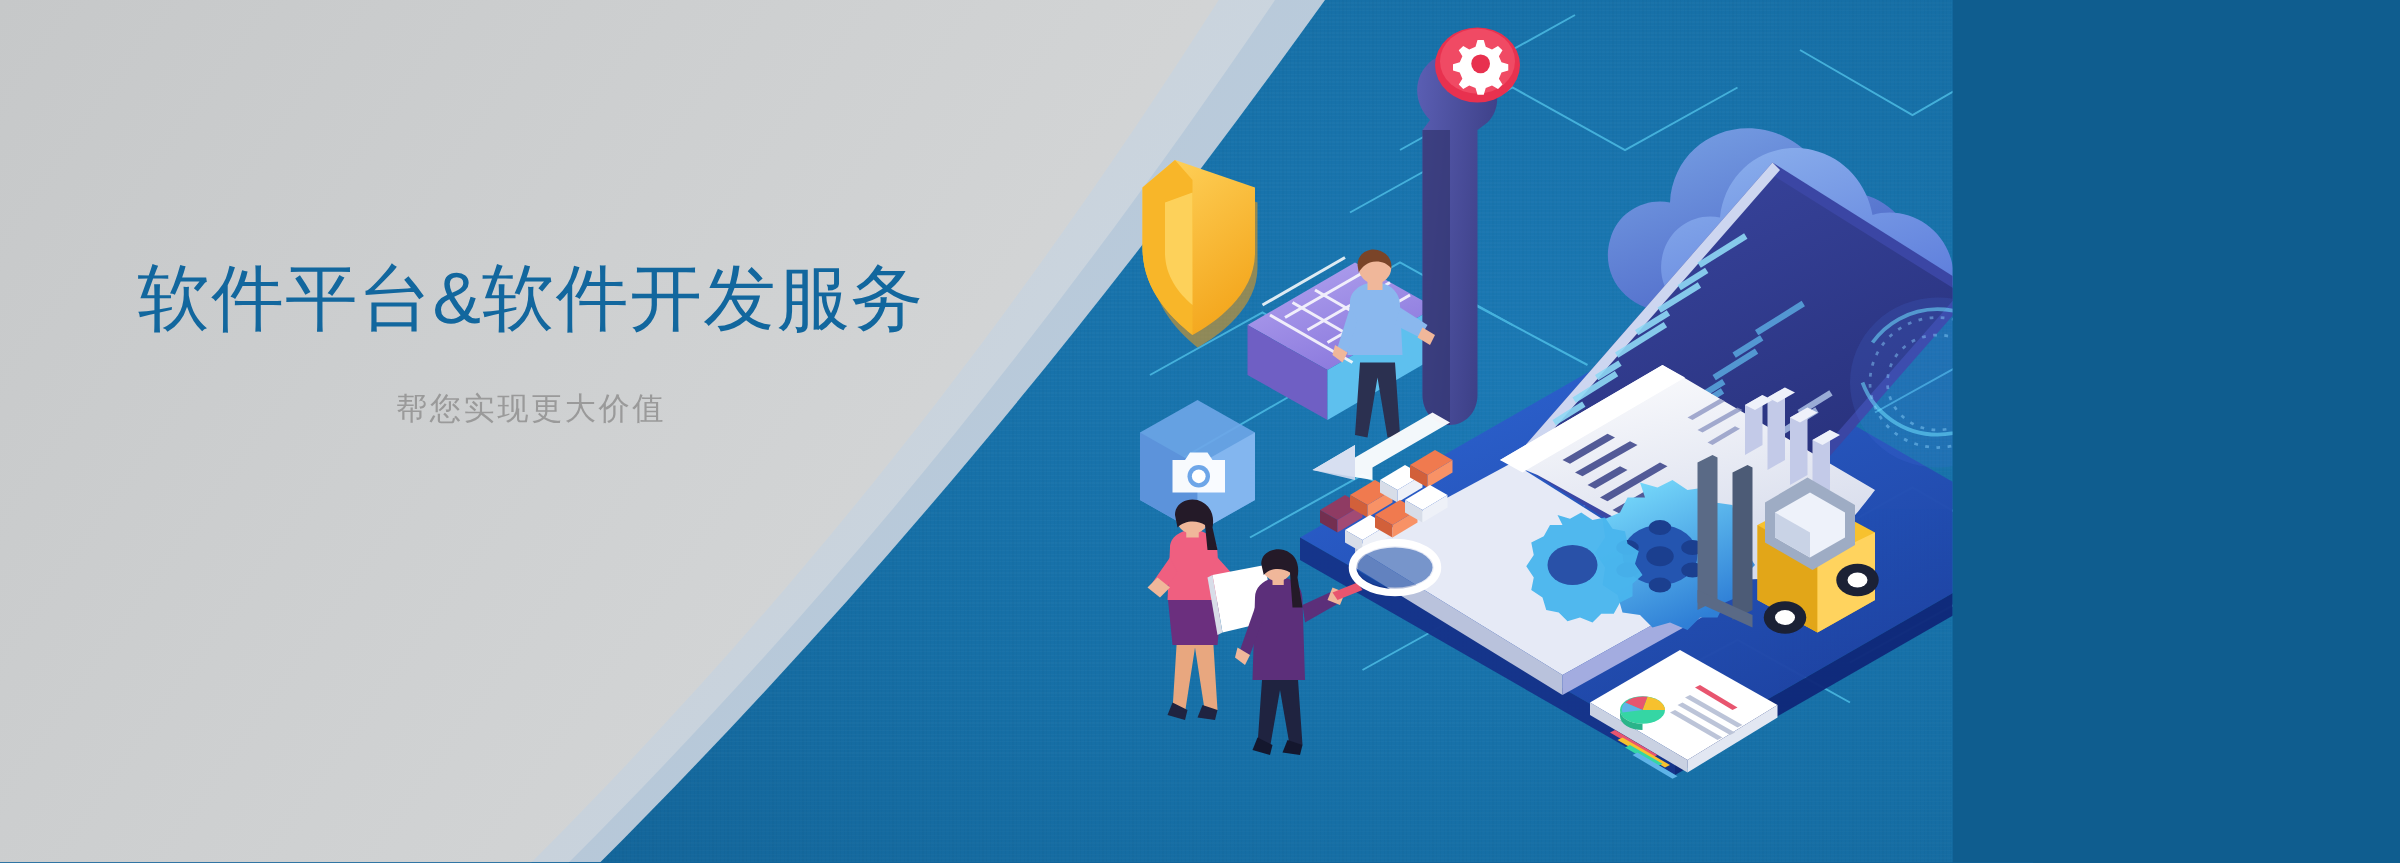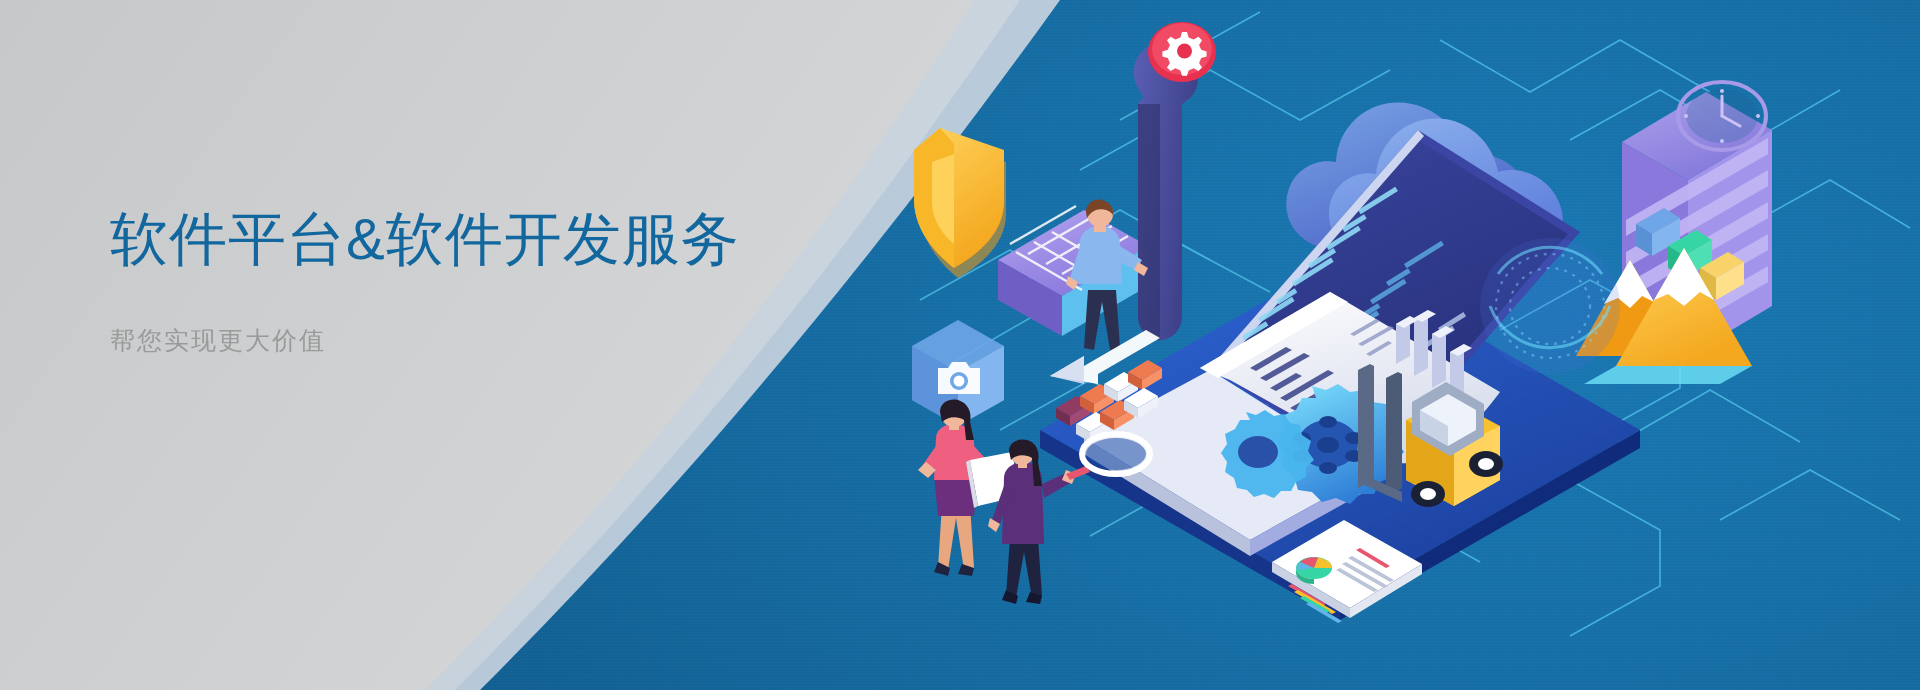--- a/index.html
+++ b/index.html
@@ -3,24 +3,25 @@
 <meta charset="utf-8">
 <title>Banner</title>
 <style>
   * { margin:0; padding:0; box-sizing:border-box; }
   html,body { background:#0f5d8f; }
   body {
     font-family: "Liberation Sans", "DejaVu Sans", sans-serif;
   }
   .banner {
     position: relative;
-    width: 1920px;
+    width: 1562px;
     height: 690px;
     overflow: hidden;
     background: #1670A8;
+    text-align: center;
   }
 
   
   .bg-blue {
     position:absolute; inset:0;
     background: radial-gradient(ellipse 1200px 800px at 78% 45%, #1b79b4 0%, #166FA6 45%, #125F92 100%);
   }
   
   .bg-noise {
     position:absolute; inset:0;
@@ -42,21 +43,21 @@
   }
   .headline {
     font-size:58px;
     line-height:1.16;
     letter-spacing:1px;
     color:#12679E;
     font-weight:500;
     white-space:nowrap;
   }
   .subhead {
-    margin-top:52px;
+    margin-top:38px;
     font-size:25px;
     letter-spacing:2px;
     color:#9a9a9a;
     font-weight:400;
     white-space:nowrap;
   }
 
   
   .illu {
     position:absolute;

